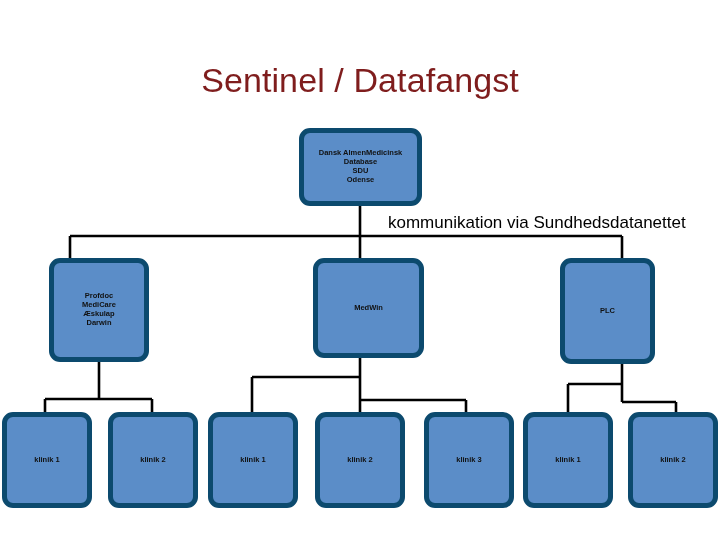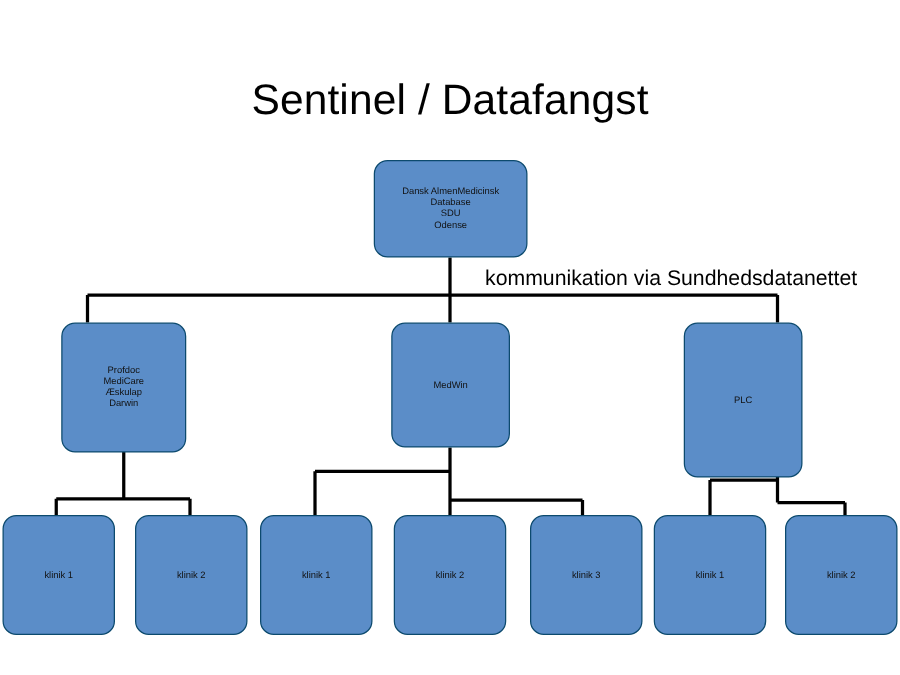--- a/index.html
+++ b/index.html
@@ -18,48 +18,49 @@
 
   
   #slide-title {
     position: absolute;
     left: 0;
     top: 62px;
     width: 720px;
     text-align: center;
     font-size: 34px;
     font-weight: 400;
-    color: #000000;
+    color: #7f1d1d;
     letter-spacing: 0.1px;
     line-height: 1.1;
     white-space: nowrap;
   }
 
   
   #connectors {
     position: absolute;
     left: 0;
     top: 0;
     width: 720px;
     height: 540px;
   }
 
   
   .node {
     position: absolute;
     box-sizing: border-box;
     background: #5B8DC8;
-    border: 1px solid #0c4a6e;
+    border: 5px solid #0c4a6e;
     border-radius: 11px;
     display: flex;
     align-items: center;
     justify-content: center;
     text-align: center;
     color: #111111;
     z-index: 3;
+    font-weight: bold;
   }
   .node .label {
     display: block;
     white-space: pre-line;
     line-height: 1.18;
   }
   .node-root   { font-size: 7.5px; }
   .node-mid    { font-size: 7.5px; }
   .node-leaf   { font-size: 7.5px; }
 
@@ -119,25 +120,25 @@
 Odense</span>
   </div>
 
   <div class="node node-mid" style="left:49px; top:258px; width:100px; height:104px;">
     <span class="label">Profdoc
 MediCare
 Æskulap
 Darwin</span>
   </div>
 
-  <div class="node node-mid" style="left:313px; top:258px; width:95px; height:100px;">
+  <div class="node node-mid" style="left:313px; top:258px; width:111px; height:100px;">
     <span class="label">MedWin</span>
   </div>
 
-  <div class="node node-mid" style="left:547px; top:258px; width:95px; height:124px;justify-content:center;">
+  <div class="node node-mid" style="left:560px; top:258px; width:95px; height:106px;justify-content:center;">
     <span class="label">PLC</span>
   </div>
 
   <div class="node node-leaf" style="left:2px; top:412px; width:90px; height:96px;">
     <span class="label">klinik 1</span>
   </div>
 
   <div class="node node-leaf" style="left:108px; top:412px; width:90px; height:96px;">
     <span class="label">klinik 2</span>
   </div>

